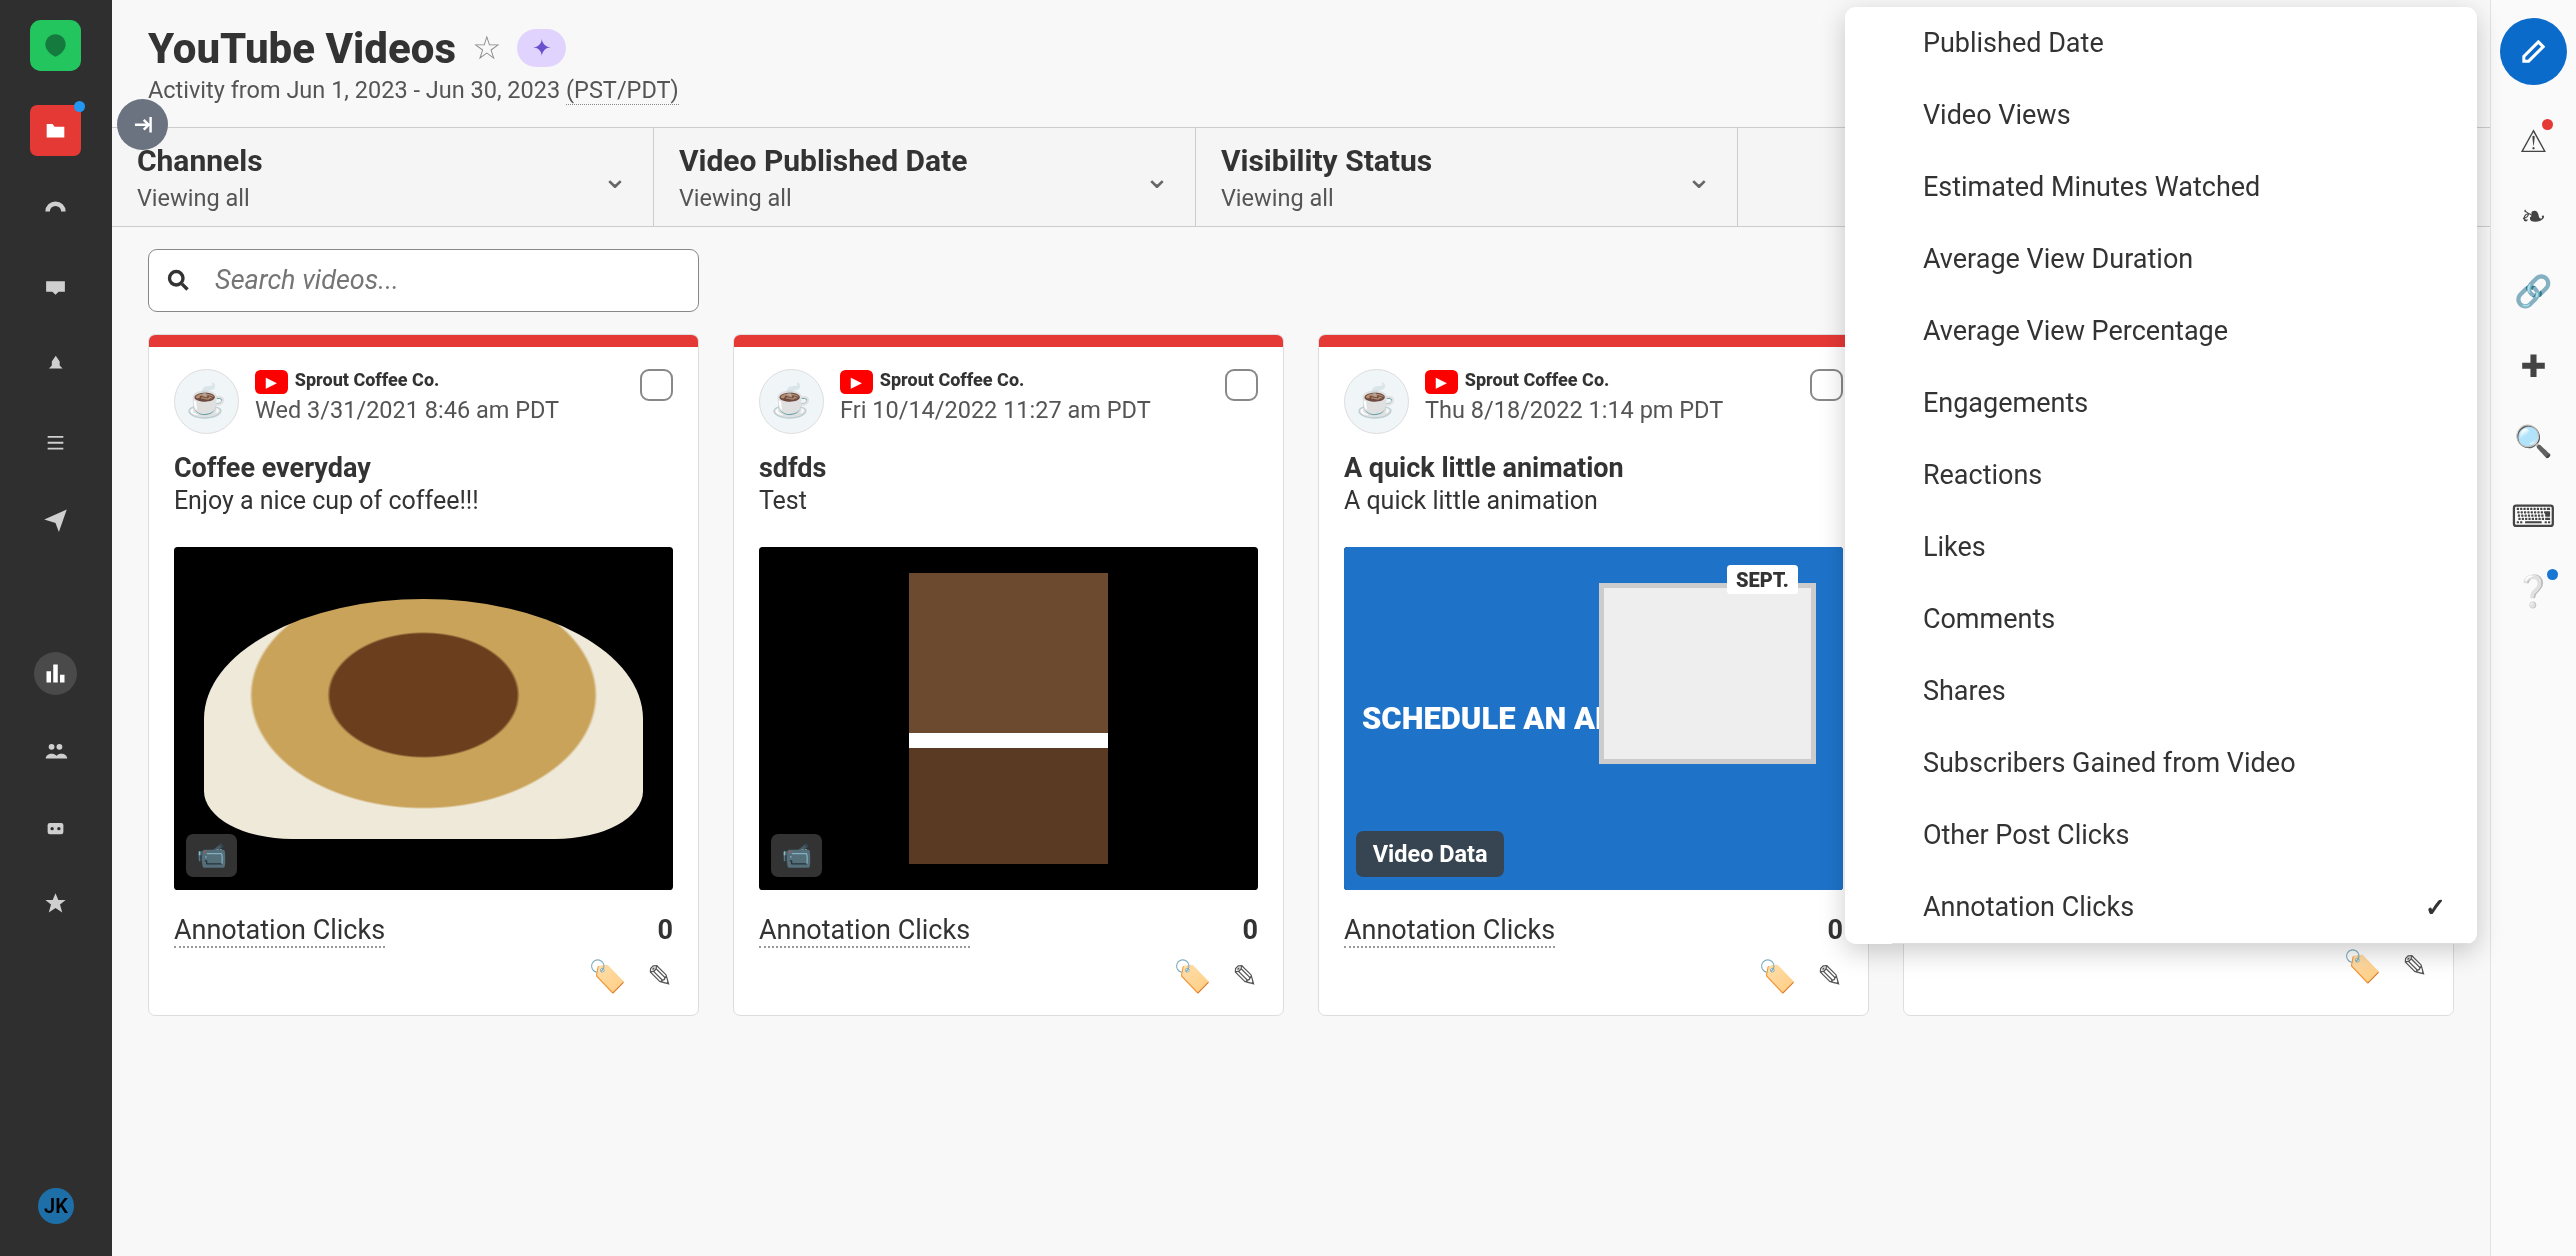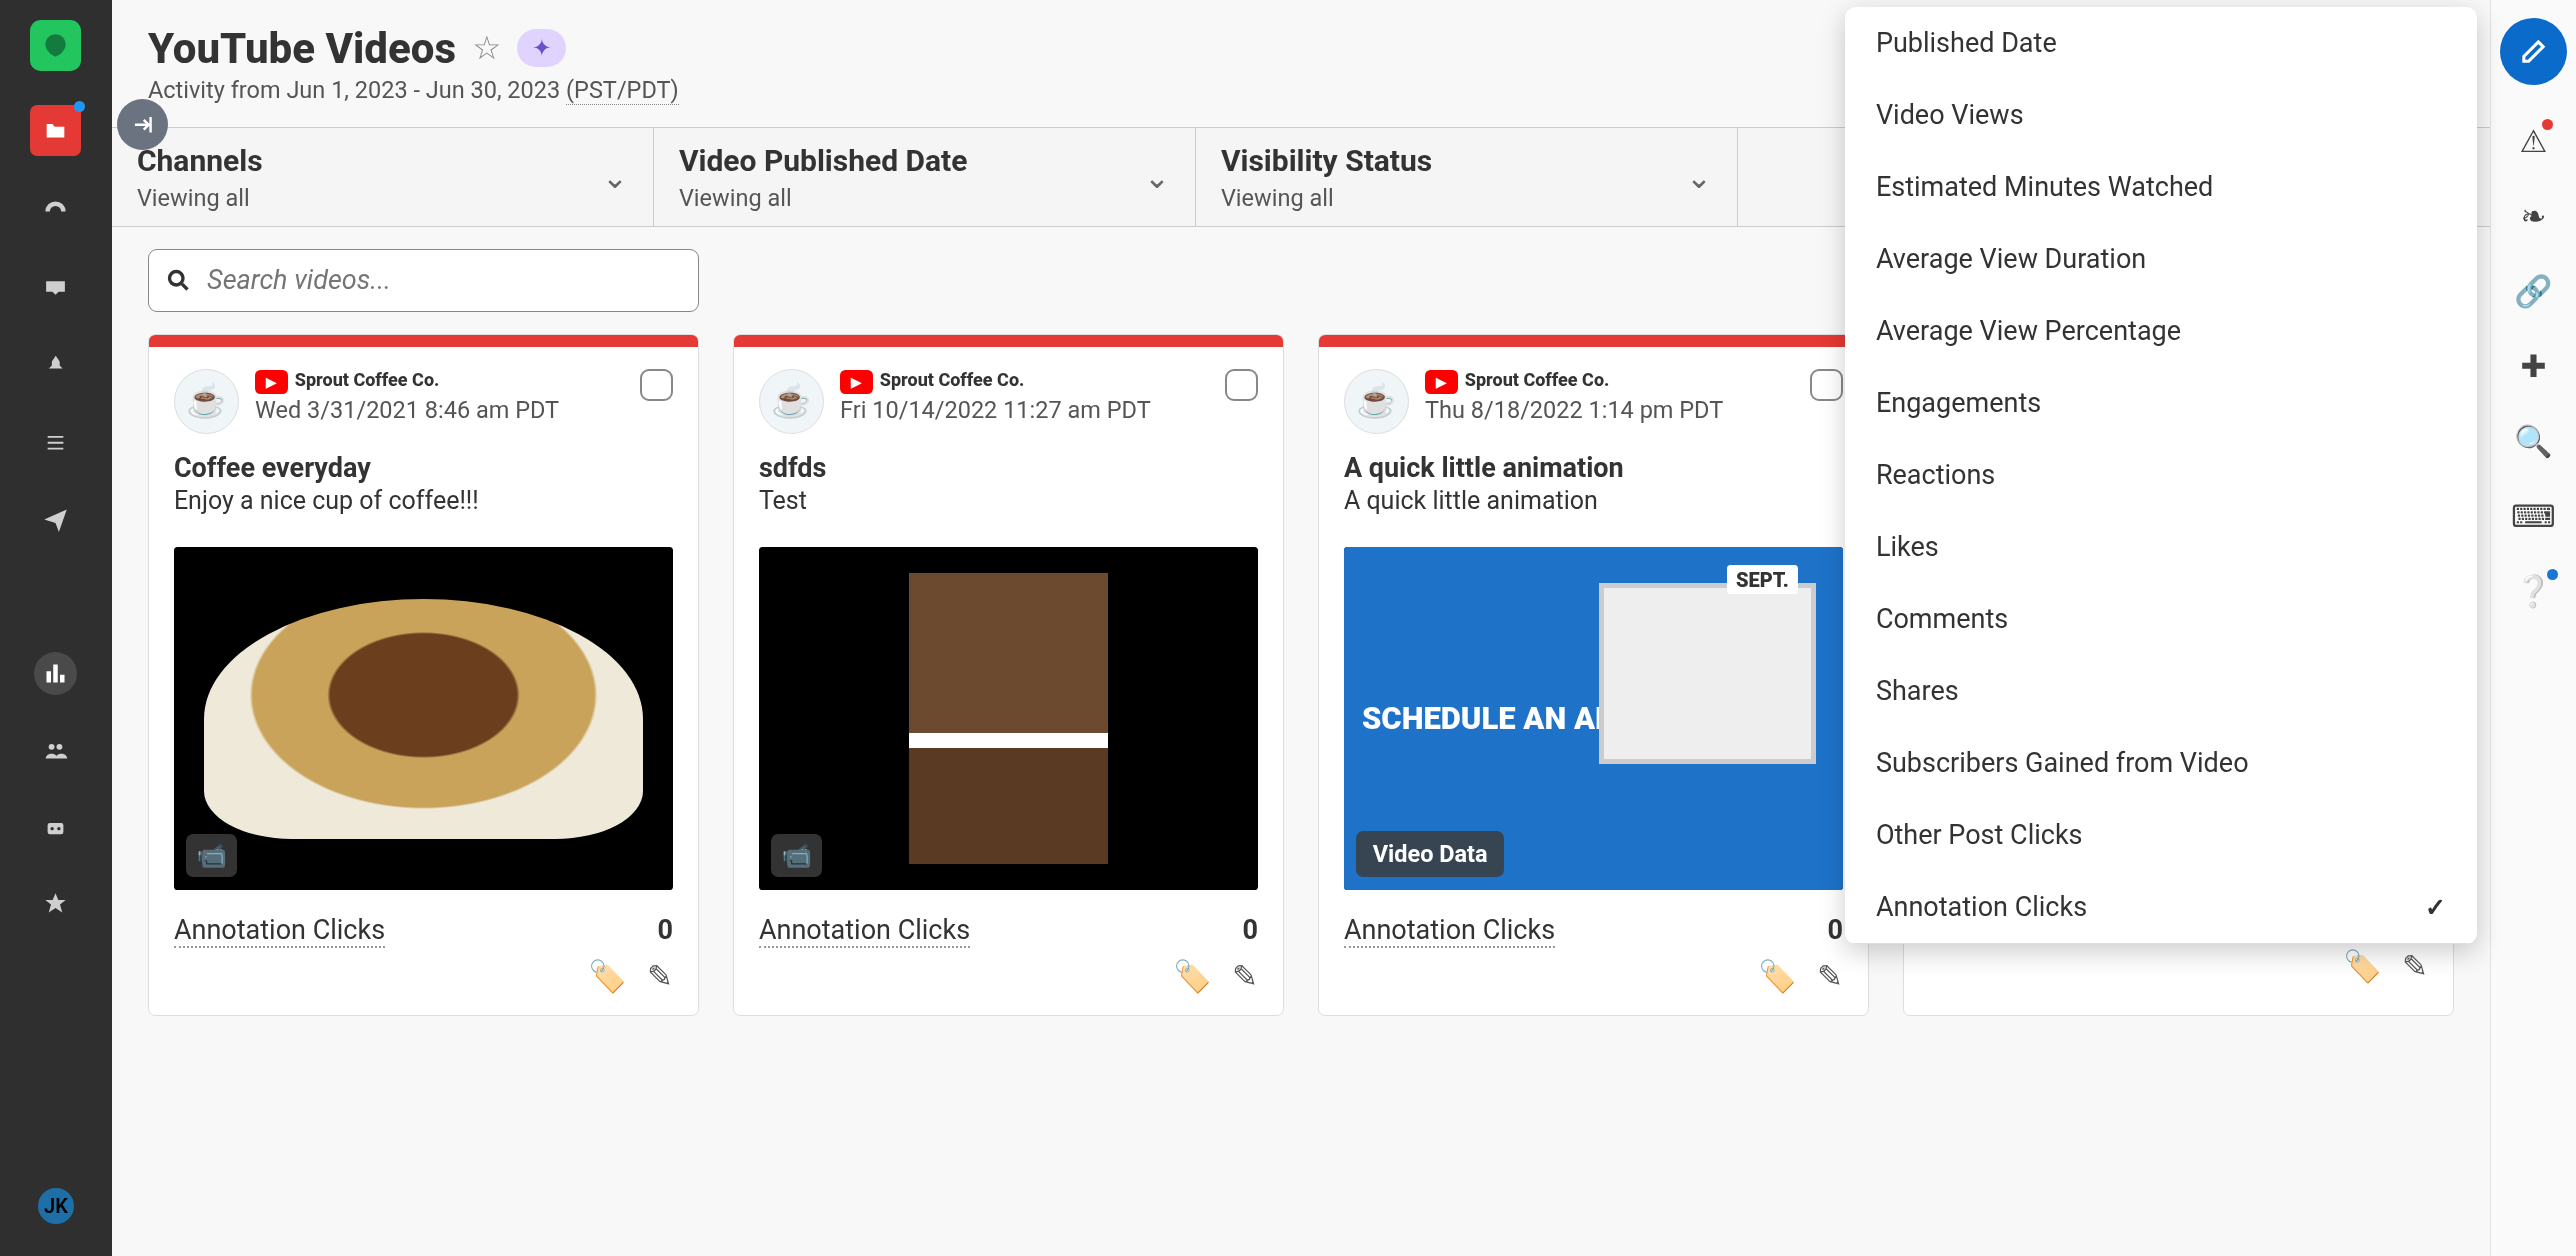--- a/index.html
+++ b/index.html
@@ -38,21 +38,21 @@
 
 .filter-bar { margin-top:16.2px; display:flex; border-top:0.9px solid #ccc; border-bottom:0.9px solid #ccc; background:#f5f5f5; }
 .filter-cell { flex:0 0 542px; padding:14.4px 25px; border-right:0.9px solid #ccc; display:flex; align-items:center; justify-content:space-between; cursor:pointer;}
 .filter-cell:last-child { border-right:none; }
 .filter-label { font-size:30px; font-weight:700; }
 .filter-sub { font-size:23.5px; color:#555; margin-top:6px;}
 .filter-chevron { font-size:31px; color:#666; }
 .clear-all { margin-left:auto; padding:21.7px 36px; color:#0b6bcb; font-weight:700; font-size:27px; cursor:pointer; }
 
 .controls-row { display:flex; align-items:center; justify-content:space-between; padding:21.7px 36px; }
-.search-box { width:551px; height:63px; border:1.8px solid #888; border-radius:9px; display:flex; align-items:center; padding:0 16.2px; background:#fff; gap:15px; }
+.search-box { width:551px; height:63px; border:1.8px solid #888; border-radius:9px; display:flex; align-items:center; padding:0 16.2px; background:#fff; gap:23px; }
 .search-box input { border:none; outline:none; font-size:27px; font-style:italic; color:#666; flex:1; background:transparent; }
 .select-checkbox { width:32.5px; height:32.5px; border:2.7px solid #888; border-radius:7.2px; cursor:pointer; }
 
 .cards-grid { display:flex; gap:34px; padding:0 36px 36px 36px; }
 .card { width:551px; background:#fff; border:0.9px solid #ddd; border-radius:7.2px; overflow:hidden; display:flex; flex-direction:column; }
 .card-red { height:12.6px; background:#e53935; }
 .card-head { padding:21.7px 25px 9px 25px; display:flex; align-items:flex-start; gap:16.2px; }
 .card-avatar { width:65px; height:65px; border-radius:50%; background:#f0f5f8; border:0.9px solid #ddd; display:flex; align-items:center; justify-content:center; font-size:32.5px; }
 .yt-badge { width:32.5px; height:23.5px; background:#ff0000; border-radius:5.4px; display:inline-flex; align-items:center; justify-content:center; color:#fff; font-size:14.4px; vertical-align:middle; margin-right:7.2px;}
 .card-account { font-size:18px; font-weight:800; }
@@ -63,21 +63,21 @@
 .card-desc { font-size:25px; color:#333; margin-top:1.8px; }
 .card-thumb { margin:16.2px 25px 0 25px; height:343px; background:#000; border-radius:3.6px; position:relative; display:flex; align-items:center; justify-content:center; overflow:hidden;}
 .card-thumb .video-icon { position:absolute; bottom:12.6px; left:12.6px; width:51px; height:43px; background:rgba(60,60,60,.85); border-radius:7.2px; display:flex; align-items:center; justify-content:center; color:#fff; font-size:25px;}
 .card-thumb .overlay-label { position:absolute; bottom:12.6px; left:12.6px; background:rgba(60,60,60,.85); color:#fff; padding:9px 16.2px; border-radius:7.2px; font-size:23.5px; font-weight:700;}
 .card-stats-row { display:flex; justify-content:space-between; padding:23.5px 25px 3.6px 25px; font-size:27px; }
 .dotted-u { border-bottom:2.7px dotted #999; }
 .card-footer-icons { display:flex; justify-content:flex-end; gap:20px; padding:7.2px 25px 20px; font-size:31px; color:#1976d2; }
 .card-footer-icons .cycle { color:#555; }
 
 
-.sort-dropdown { position:absolute; top:7.2px; left:1733px; width:632px; background:#fff; border-radius:10.8px; box-shadow:0 7.2px 27px rgba(0,0,0,.2); z-index:20; overflow:hidden; }
+.sort-dropdown { position:absolute; top:7.2px; left:1733px; width:632px; background:#fff; border-radius:10.8px; box-shadow:0 7.2px 27px rgba(0,0,0,.2); z-index:20; overflow:hidden;padding-left:47px; }
 .sort-dropdown .opt { padding:20px 31px; font-size:27px; color:#333; cursor:pointer; display:flex; align-items:center; justify-content:space-between;}
 .sort-dropdown .divider { height:0.9px; background:#ddd; }
 .sort-dropdown .customize { padding:23.5px 31px; color:#0b6bcb; font-size:27px; font-weight:700; display:flex; align-items:center; gap:14.4px; cursor:pointer;}
 .check-mark { font-size:25px; font-weight:900; }
 
 
 .right-rail { width:90px; background:#fafafa; border-left:0.9px solid #e3e3e3; display:flex; flex-direction:column; align-items:center; padding-top:18px; gap:38px; position:relative;}
 .compose-btn { width:67px; height:67px; border-radius:50%; background:#0b6bcb; color:#fff; display:flex; align-items:center; justify-content:center; font-size:31px; cursor:pointer;}
 .rail-icon { font-size:31px; color:#444; cursor:pointer; position:relative;}
 .rail-dot { width:10.8px; height:10.8px; border-radius:50%; background:#e53935; position:absolute; top:-3.6px; right:-5.4px;}

